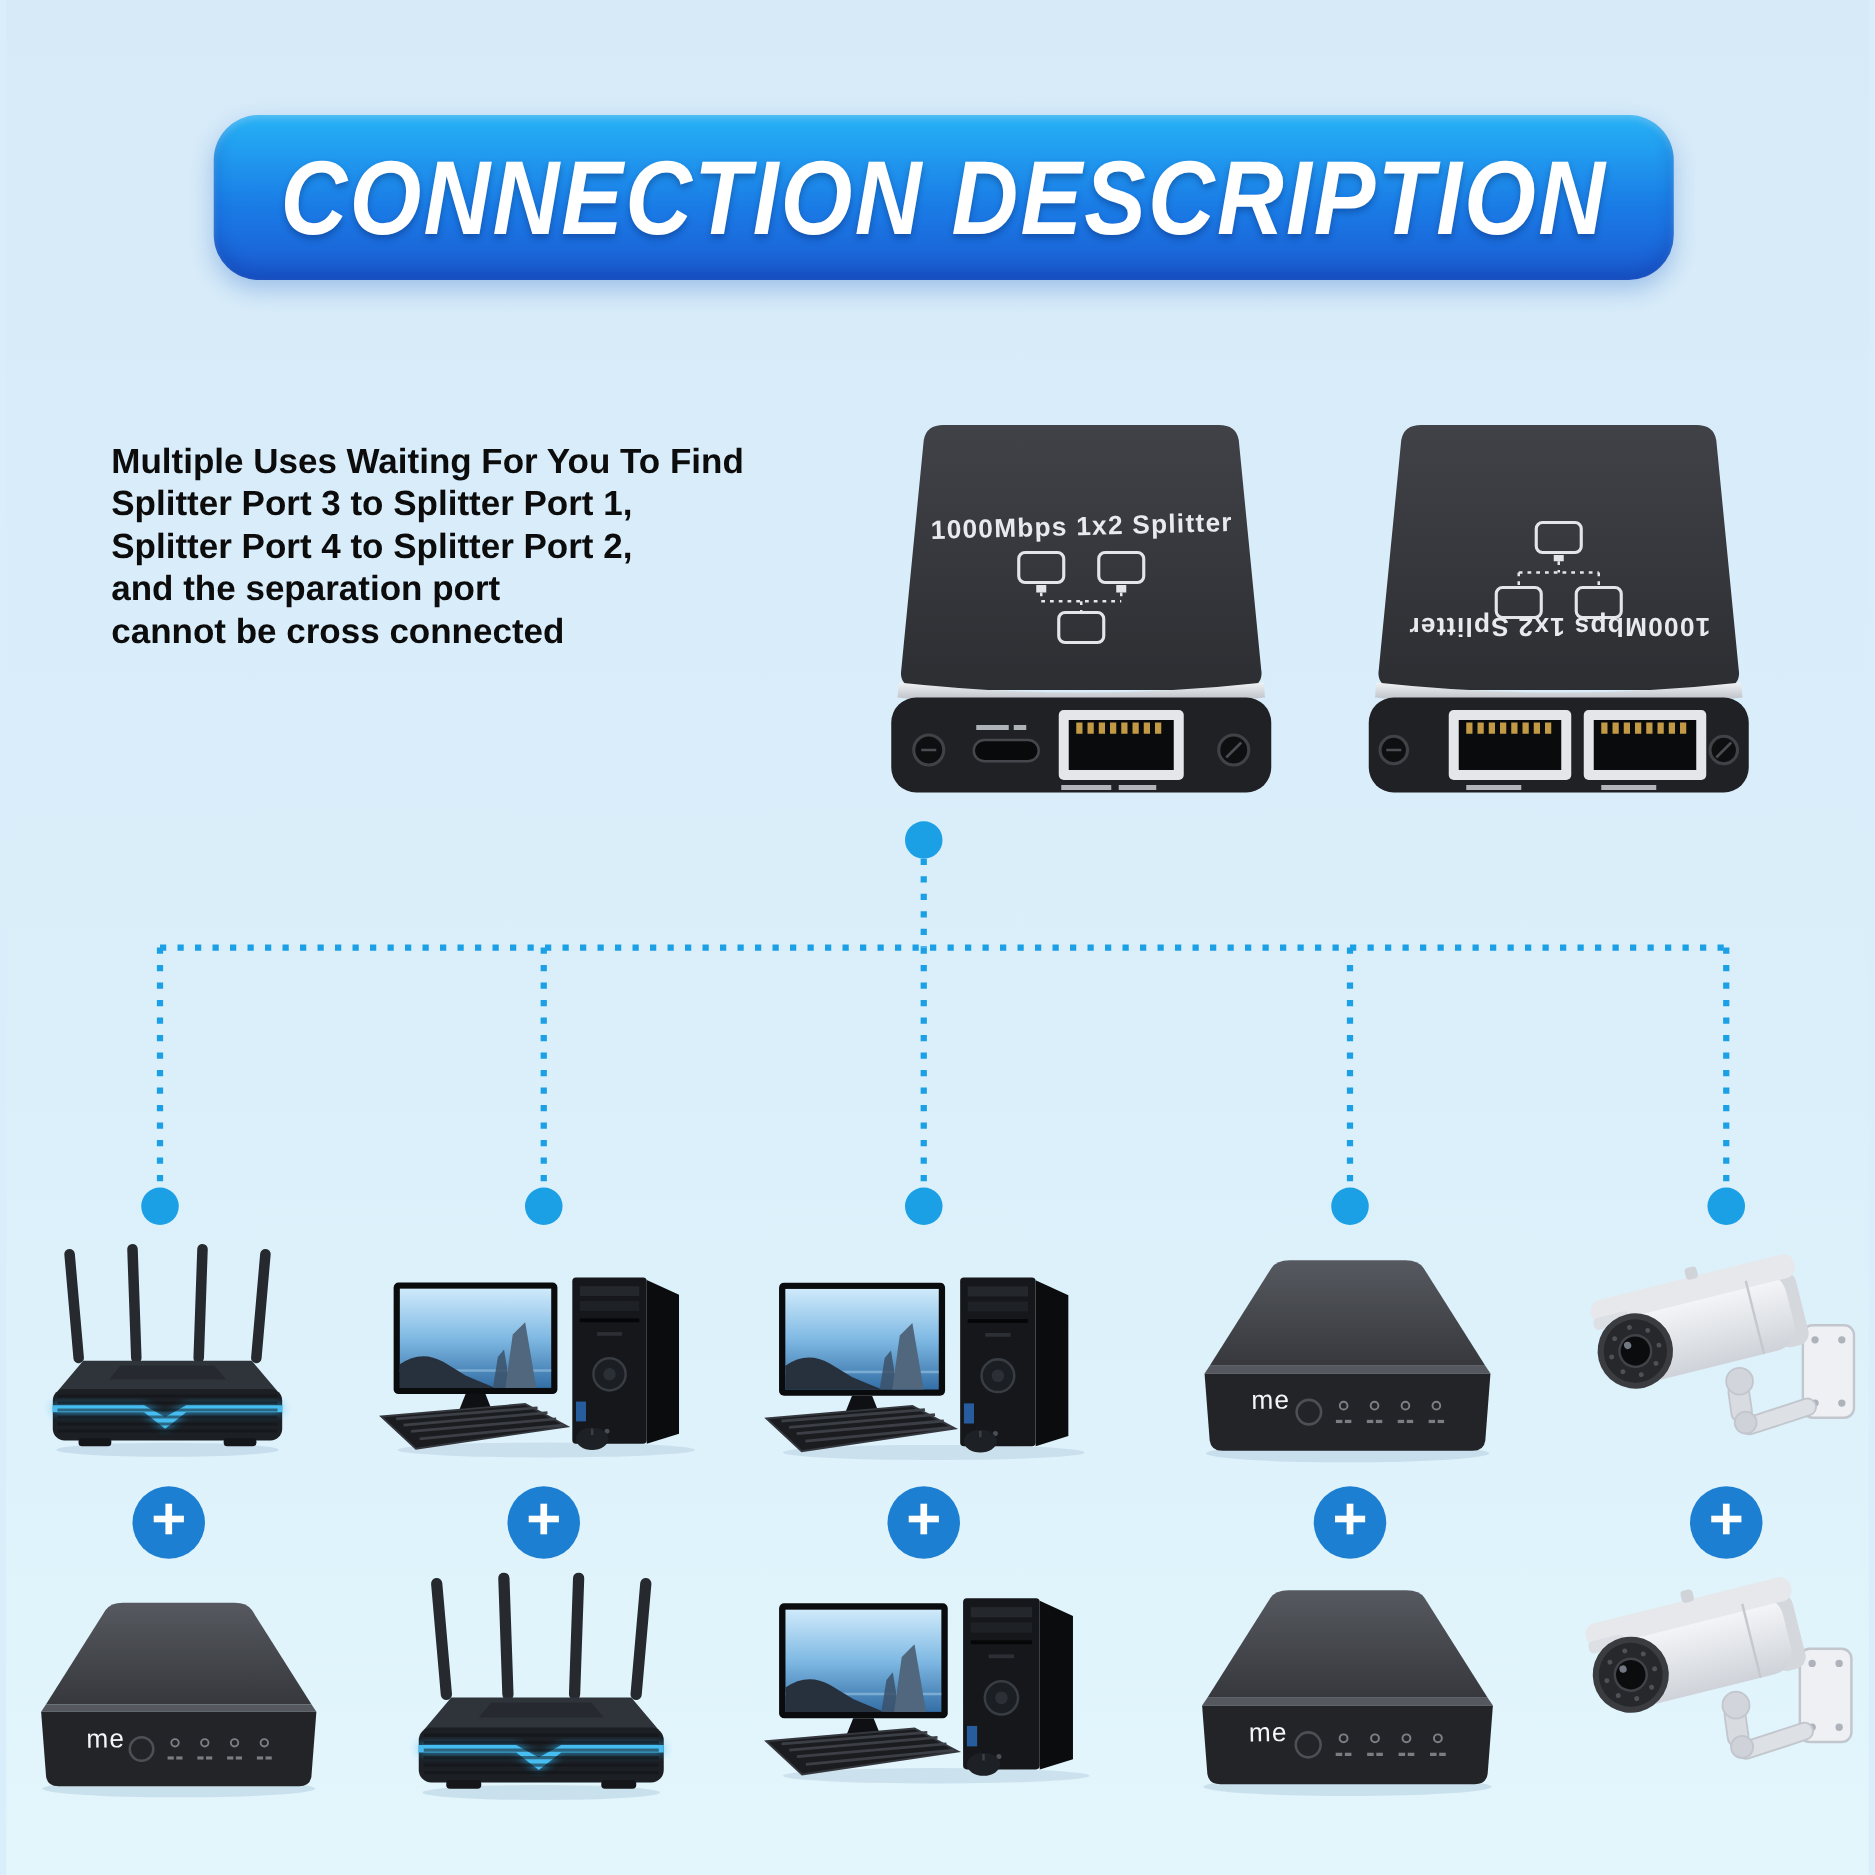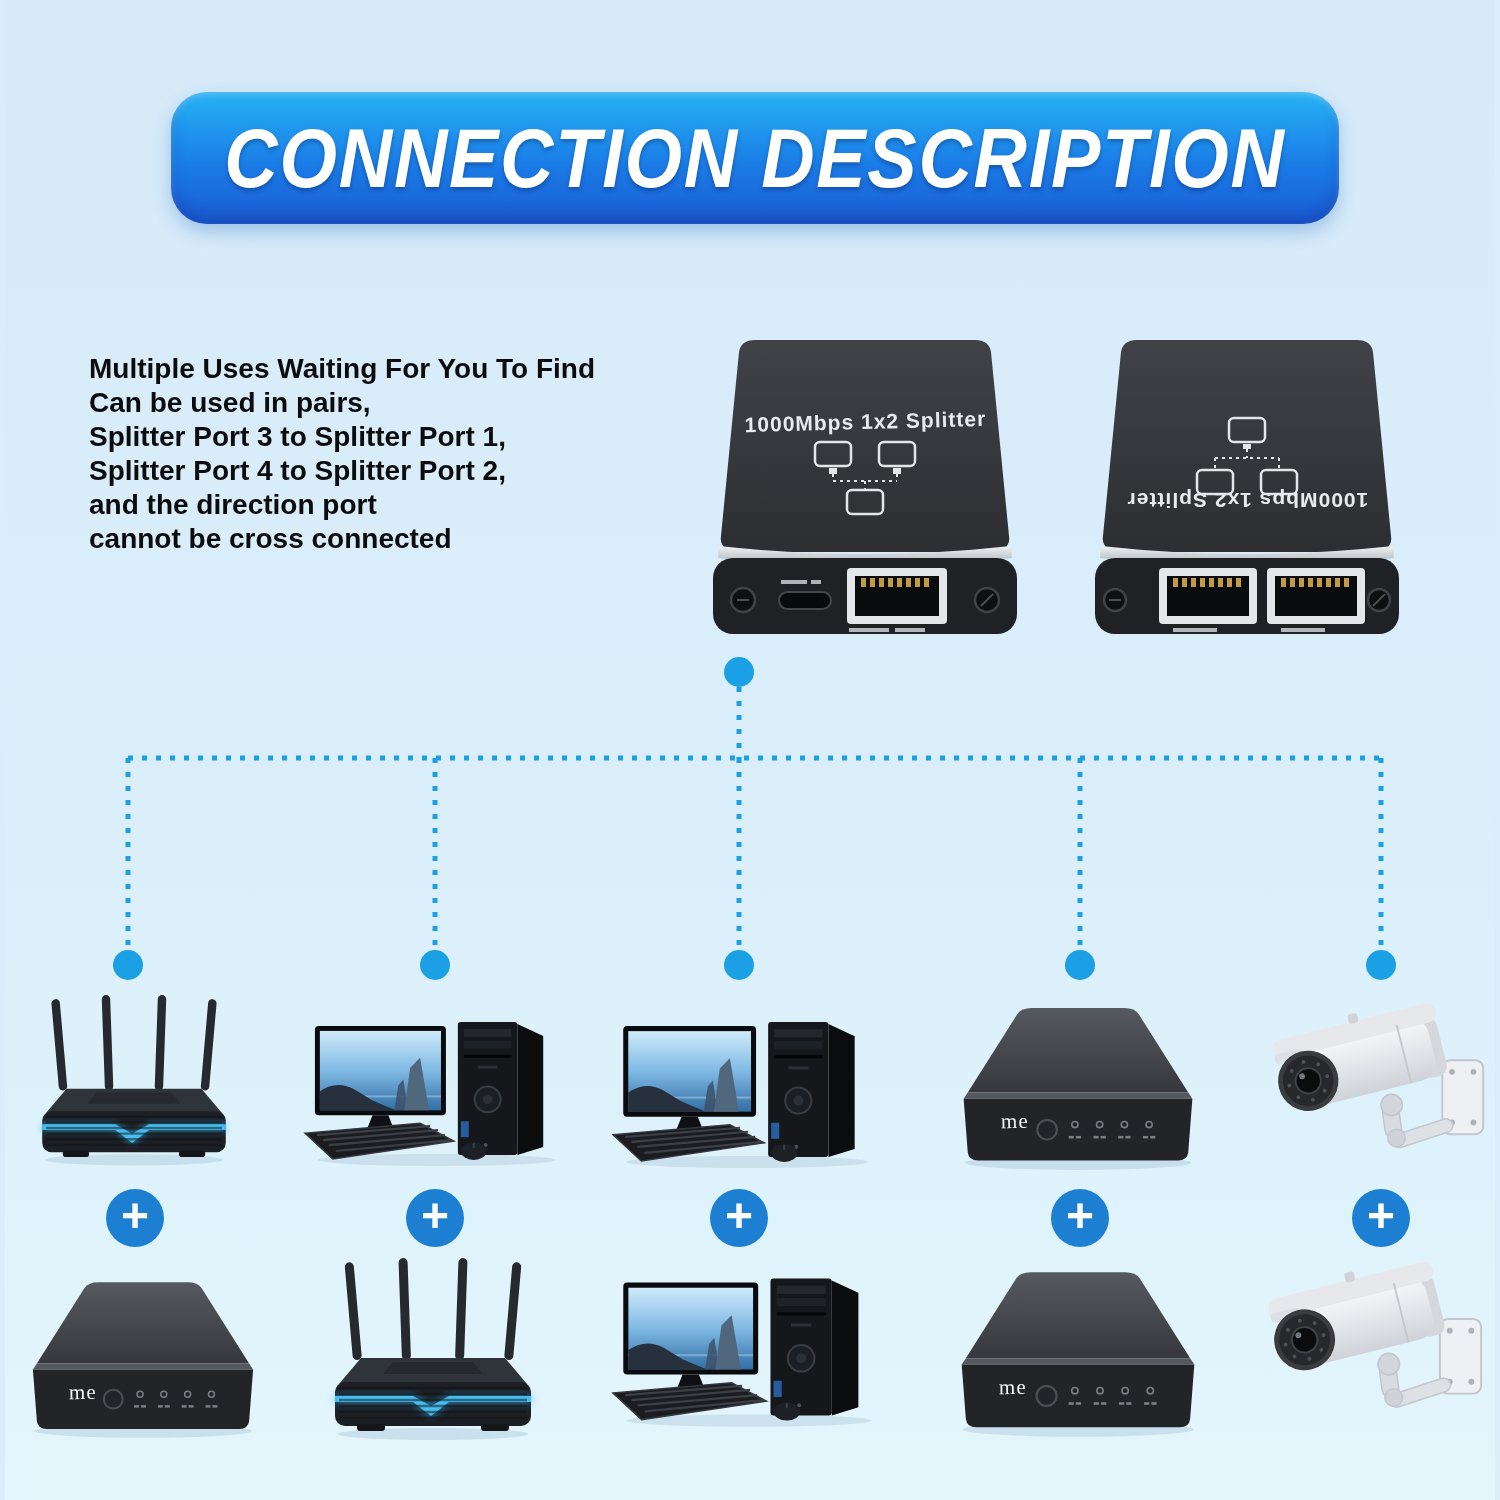--- a/index.html
+++ b/index.html
@@ -34,21 +34,21 @@
   }
   .splitter-label.top{top:80px;transform:rotate(-1.5deg);}
   .splitter-label.flipped{top:158px;transform:rotate(180deg);}
   .plus{
     position:absolute;width:58px;height:58px;border-radius:50%;
     background:#1d7fd2;color:#fff;display:flex;align-items:center;justify-content:center;
     font-size:48px;font-weight:bold;line-height:1;padding-bottom:4px;box-sizing:border-box;
   }
   .me-logo{
     position:absolute;left:20%;top:62%;color:#f4f5f7;font-size:21px;font-weight:normal;
-    letter-spacing:1px;transform:rotate(-1deg);font-family:Liberation Serif, serif;
+    letter-spacing:1px;transform:rotate(-1deg);
   }
   .defs-svg{position:absolute;width:0;height:0;}
 </style>
 </head>
 <body>
 
 <div class="stage">
 
   <svg class="defs-svg" aria-hidden="true">
     <defs>
@@ -318,24 +318,23 @@
       </symbol>
     </defs>
   </svg>
 
   <div class="banner">
     <div class="banner-text">CONNECTION DESCRIPTION</div>
   </div>
 
   <div class="intro">
     <div>Multiple Uses Waiting For You To Find</div>
-    <div>Can be used in pairs,</div>
     <div>Splitter Port 3 to Splitter Port 1,</div>
     <div>Splitter Port 4 to Splitter Port 2,</div>
-    <div>and the direction port</div>
+    <div>and the separation port</div>
     <div>cannot be cross connected</div>
   </div>
 
   <div class="splitter" style="left:694px;top:330px;">
     <svg viewBox="0 0 332 315">
         <use href="#sym-splitter-a"></use>
       </svg>
     <div class="splitter-label top">1000Mbps 1x2 Splitter</div>
   </div>
   <div class="splitter" style="left:1076px;top:330px;">

